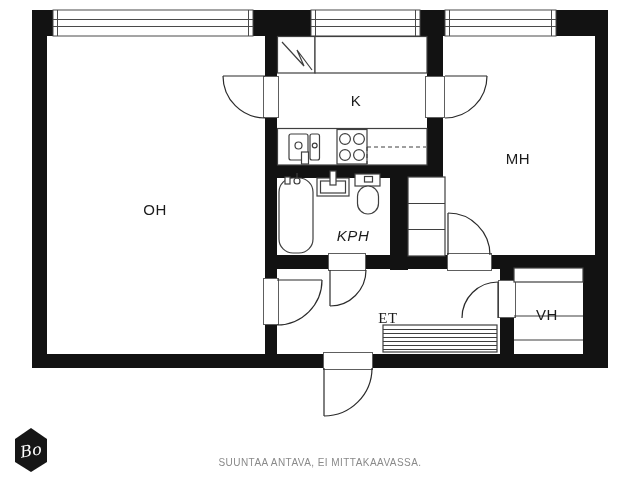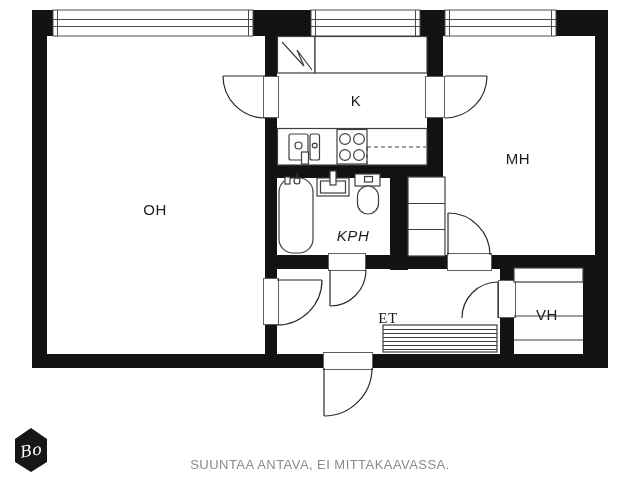--- a/index.html
+++ b/index.html
@@ -20,21 +20,21 @@
   .fx{fill:#ffffff;stroke:var(--fixture);stroke-width:1.2;}
   .fxl{fill:none;stroke:var(--fixture);stroke-width:1.2;}
   .dash{fill:none;stroke:var(--fixture);stroke-width:1;stroke-dasharray:4 3;}
   .dr{fill:none;stroke:var(--door);stroke-width:1.2;}
   .room-label{
     position:absolute;transform:translate(-50%,-50%);
     font-size:15px;letter-spacing:.6px;color:var(--label);white-space:nowrap;
   }
   #disclaimer{
     position:absolute;left:0;right:0;top:457px;text-align:center;
-    font-size:13px;letter-spacing:.45px;color:var(--disclaimer);
+    font-size:10px;letter-spacing:.45px;color:var(--disclaimer);
   }
   #logo{position:absolute;left:0;top:0;}
   #logo text{
     font-family:"DejaVu Serif",serif;font-style:italic;font-size:16px;
     fill:var(--logo-text);
   }
 </style>
 </head>
 <body>
 

